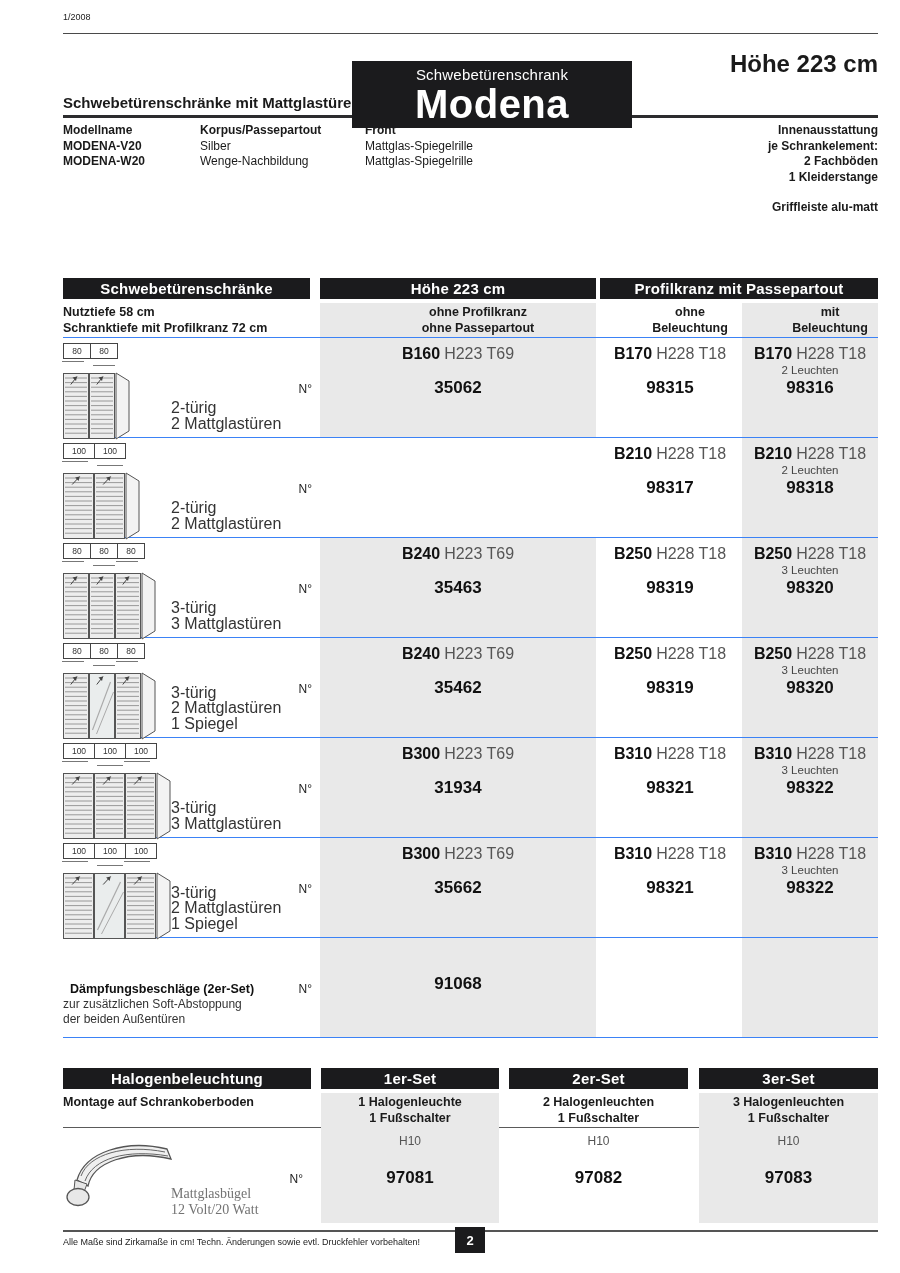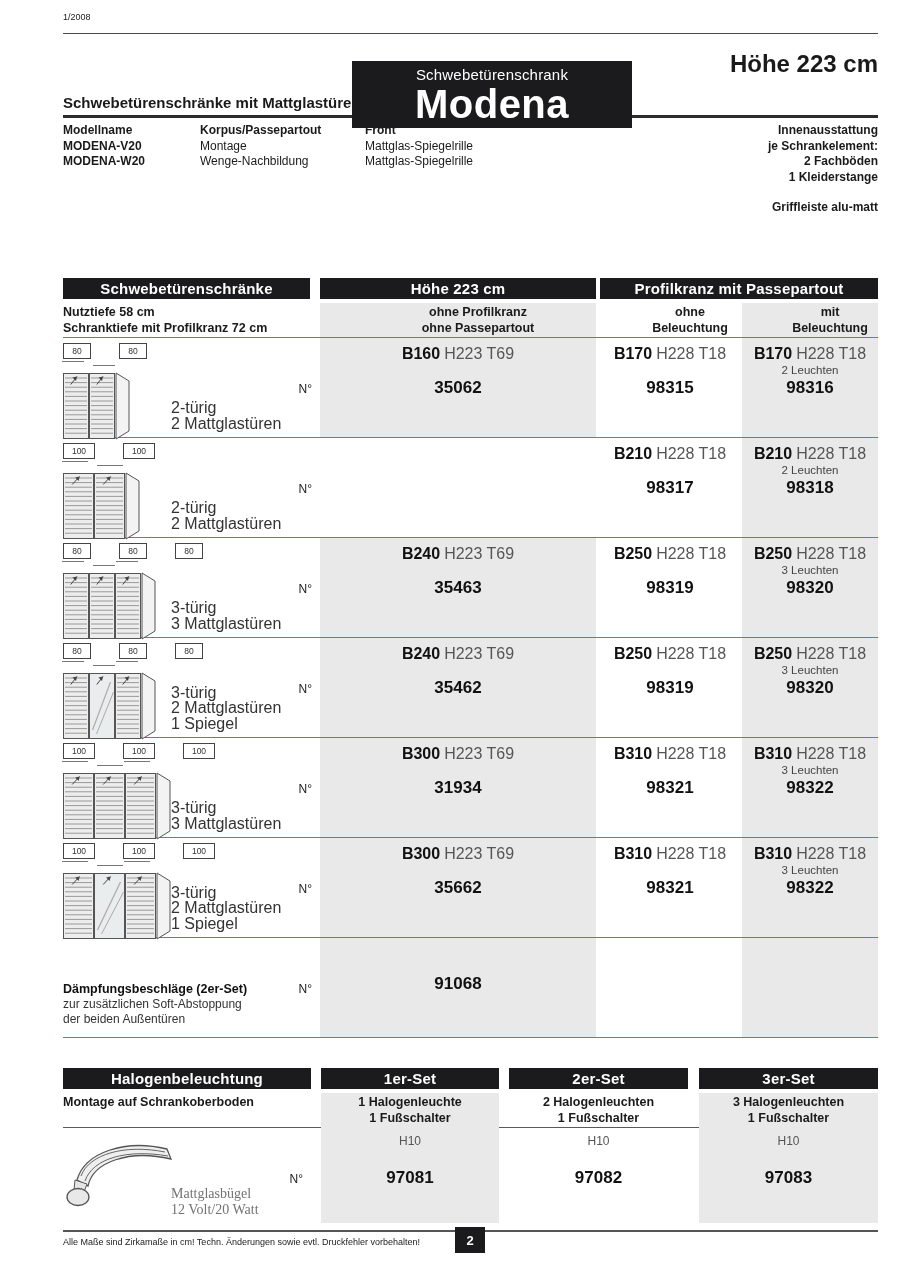--- a/index.html
+++ b/index.html
@@ -39,29 +39,29 @@
   .subhead .sl{font-size:12.5px;font-weight:bold;line-height:15.5px;padding-top:2px;}
   .subhead .sc{text-align:center;font-size:12.5px;font-weight:bold;line-height:15.5px;padding-top:2px;padding-left:40px;}
   .prow{height:99px;}
   .dims{padding-top:7px;text-align:center;font-size:16px;color:#555;}
   .dims b{color:#111;margin-right:4px;}
   .lights{text-align:center;font-size:11.5px;color:#444;margin-top:1px;}
   .num{position:absolute;top:40px;left:0;right:0;text-align:center;font-size:17px;font-weight:bold;color:#111;}
   .no{position:absolute;right:8px;top:44px;font-size:12px;color:#222;}
   .desc{position:absolute;left:108px;bottom:6px;font-size:16px;line-height:15.5px;color:#333;}
   .sizeboxes{position:absolute;left:0;top:5px;height:30px;}
-  .sbrow{display:flex;gap:29px;}
+  .sbrow{display:flex;}
   .sbox{box-sizing:border-box;border:1px solid #444;height:16px;font-size:8.5px;
         display:flex;align-items:center;justify-content:center;color:#333;background:#fff;}
   .sbox + .sbox{margin-left:-1px;}
   .uline{position:absolute;height:1px;background:#777;}
   .wsvg{position:absolute;left:0;top:32px;}
   .accrow{height:99px;}
   .acc{position:absolute;left:0;bottom:10px;font-size:12px;line-height:15px;color:#333;}
-  .acc-title{font-weight:bold;font-size:12.5px;color:#111;}
+  .acc-title{font-weight:bold;font-size:12.5px;color:#111;margin-left:7px;}
   
   .lt-sub{height:34px;border-bottom:1px solid #5a5a5a;}
   .lt-body{height:95px;}
   .code{padding-top:6px;text-align:center;font-size:12px;color:#555;}
   .lampsvg{position:absolute;left:0;top:6px;}
   .lampdesc{position:absolute;left:108px;bottom:6px;font-size:14px;line-height:15.5px;color:#737373;font-family:Liberation Serif, serif;}
   
   .footer-line{position:absolute;left:63px;top:1230px;width:815px;height:2px;background:#555;}
   .footer-note{position:absolute;left:63px;top:1237px;font-size:9px;color:#222;}
   .page-box{position:absolute;left:455px;top:1227px;width:30px;height:26px;background:var(--bar);
@@ -86,21 +86,21 @@
   <div class="thick-rule"></div>
 
   <div class="info">
     <div>
       <div class="hd">Modellname</div>
       <div class="bold">MODENA-V20</div>
       <div class="bold">MODENA-W20</div>
     </div>
     <div>
       <div class="hd">Korpus/Passepartout</div>
-      <div>Montage</div>
+      <div>Silber</div>
       <div>Wenge-Nachbildung</div>
     </div>
     <div>
       <div class="hd">Front</div>
       <div>Mattglas-Spiegelrille</div>
       <div>Mattglas-Spiegelrille</div>
     </div>
     <div class="info-right">
       <div>Innenausstattung</div>
       <div>je Schrankelement:</div>

